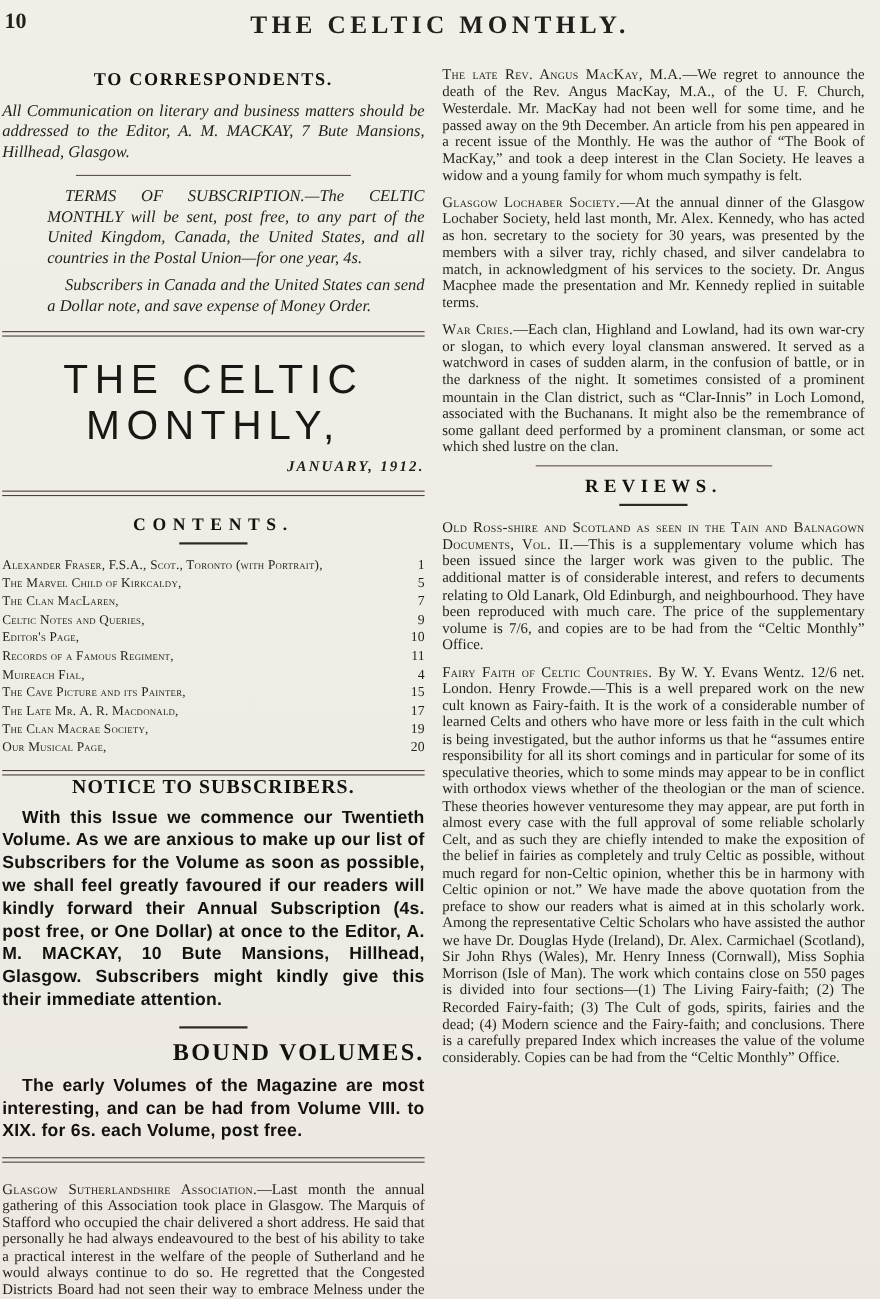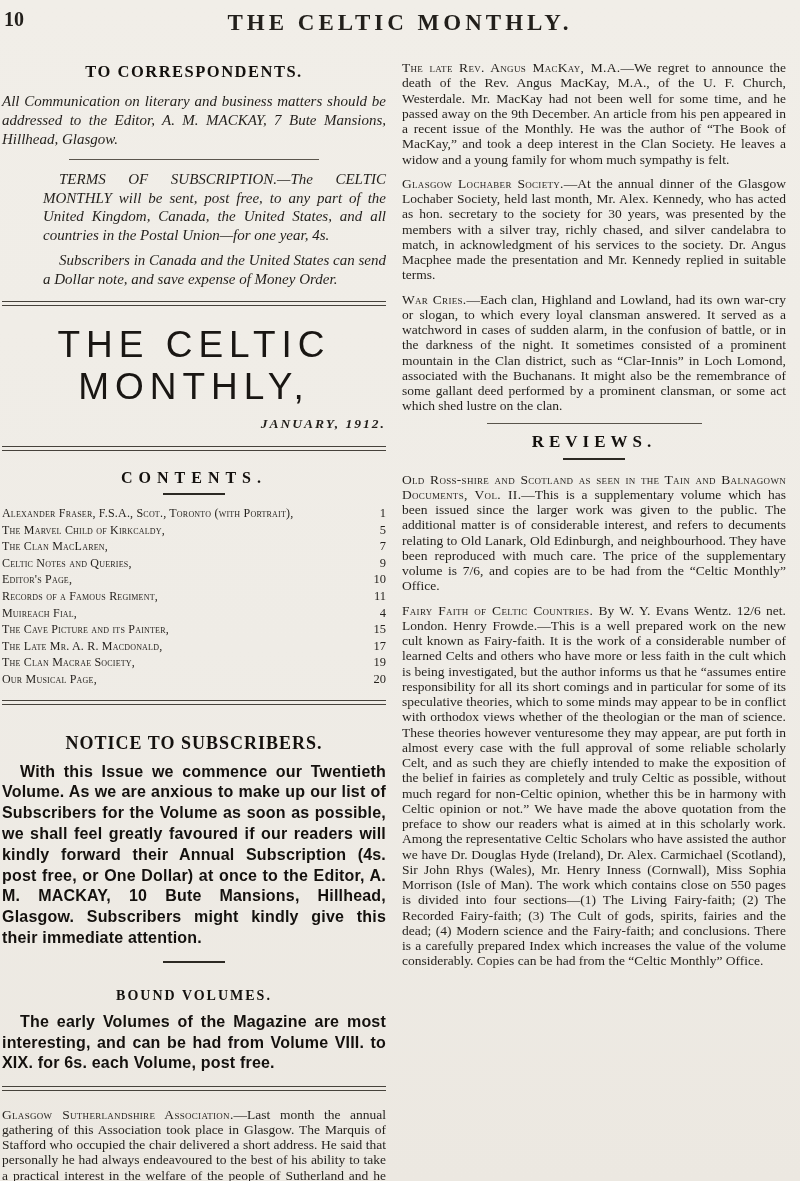--- a/index.html
+++ b/index.html
@@ -23,23 +23,23 @@
   .rule-dbl{height:3px;border-top:1.7px solid #46423b;border-bottom:1px solid #46423b;margin:12px 0 0;}
   .masthead{text-align:center;font-family:"Liberation Sans",sans-serif;font-weight:400;font-size:37px;letter-spacing:6px;margin:18px 0 8px;color:#191613;}
   .mast-date{text-align:right;font-style:italic;font-weight:bold;font-size:13.5px;letter-spacing:2px;margin:0 0 14px;}
   .contents-head{font-size:16px;letter-spacing:6px;margin:18px 0 4px;}
   .rule-short{width:62px;border-top:2.2px solid #2c2923;margin:6px auto;}
   .toc{margin-top:10px;font-size:12px;}
   .toc-row{display:flex;align-items:baseline;line-height:1.3;}
   .toc-title{font-variant:small-caps;letter-spacing:0.2px;white-space:nowrap;}
   .toc-leader{flex:1;min-width:0;margin:0 6px;background-image:repeating-linear-gradient(to right,#3a362f 0 5px,transparent 5px 19px);background-size:100% 1.6px;background-repeat:no-repeat;background-position:0 72%;}
   .toc-page{width:22px;text-align:right;font-size:12.5px;}
-  .notice-head{font-size:18px;letter-spacing:1px;margin:28px 0 8px;}
+  .notice-head{font-size:18px;letter-spacing:1px;margin:0 0 8px;}
   .bold-body{font-family:"Liberation Sans",sans-serif;font-weight:bold;font-size:16px;line-height:1.3;text-align:justify;text-indent:18px;letter-spacing:0.2px;margin:0;color:#14110e;}
-  .bv-head{font-size:14px;letter-spacing:2px;margin:25px 0 8px;}
+  .bv-head{font-size:22px;letter-spacing:2px;margin:9px 0 8px;text-align:right;}
   .article{font-size:13.5px;line-height:1.12;text-align:justify;margin:16px 0 0;}
   .rc-para{font-size:13.5px;line-height:1.13;text-align:justify;margin:0 0 9px;}
   .lead{font-variant:small-caps;letter-spacing:0.3px;}
   .rc{padding-top:14px;}
   .rule-thin-med{width:215px;border-top:1.3px solid #59544b;margin:4px auto 6px;}
   .reviews-head{font-size:17px;letter-spacing:5px;margin:8px 0 2px;}
   .reviews-block{margin-bottom:12px;}
 </style>
 </head>
 <body>

